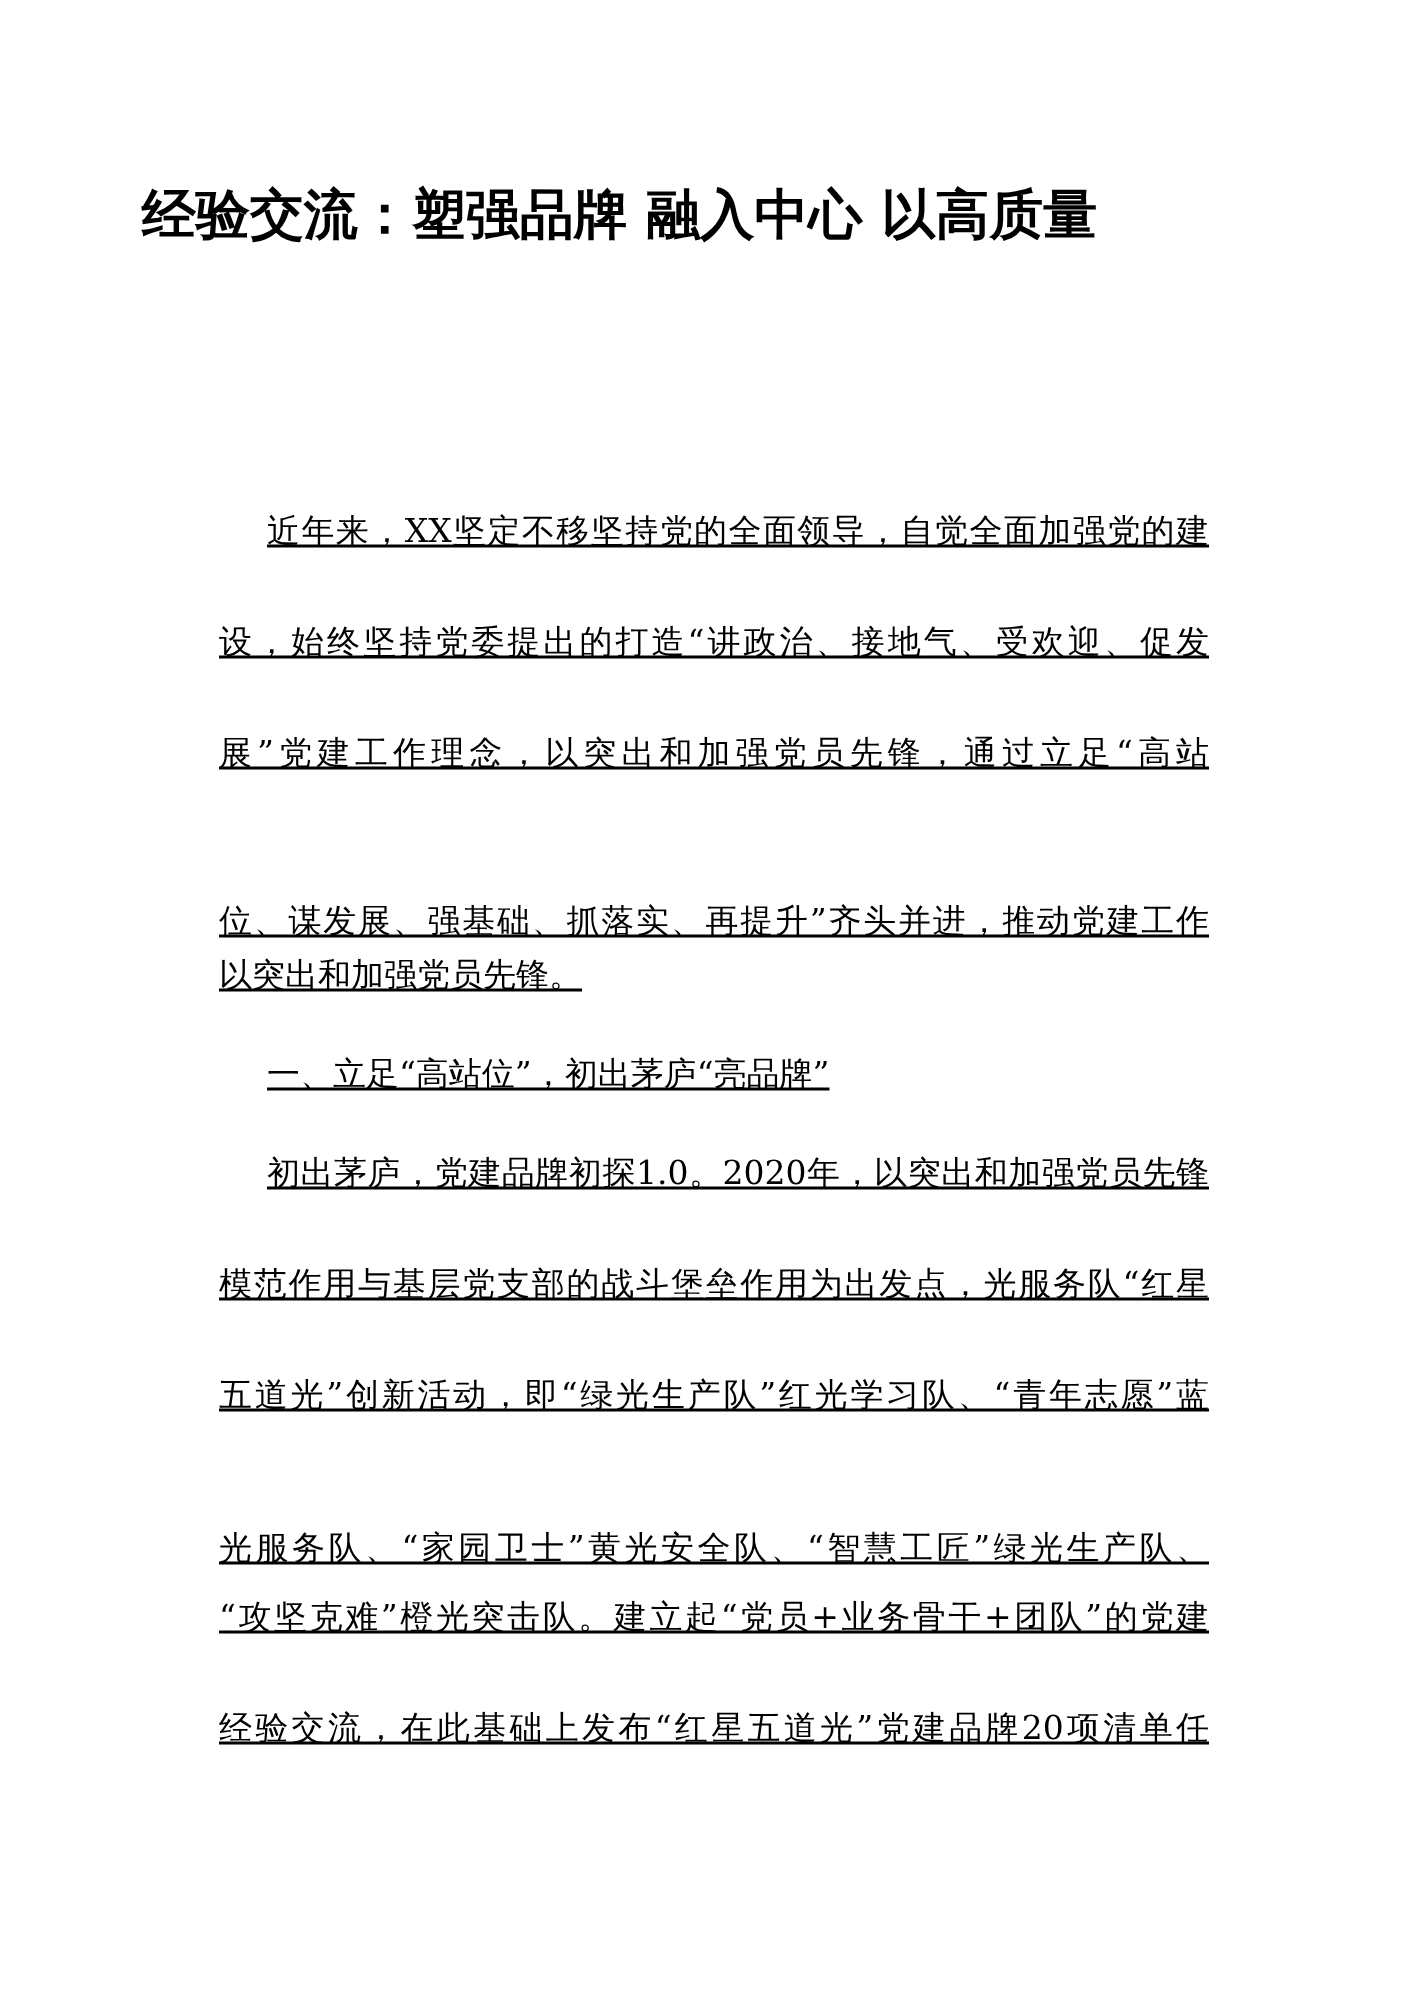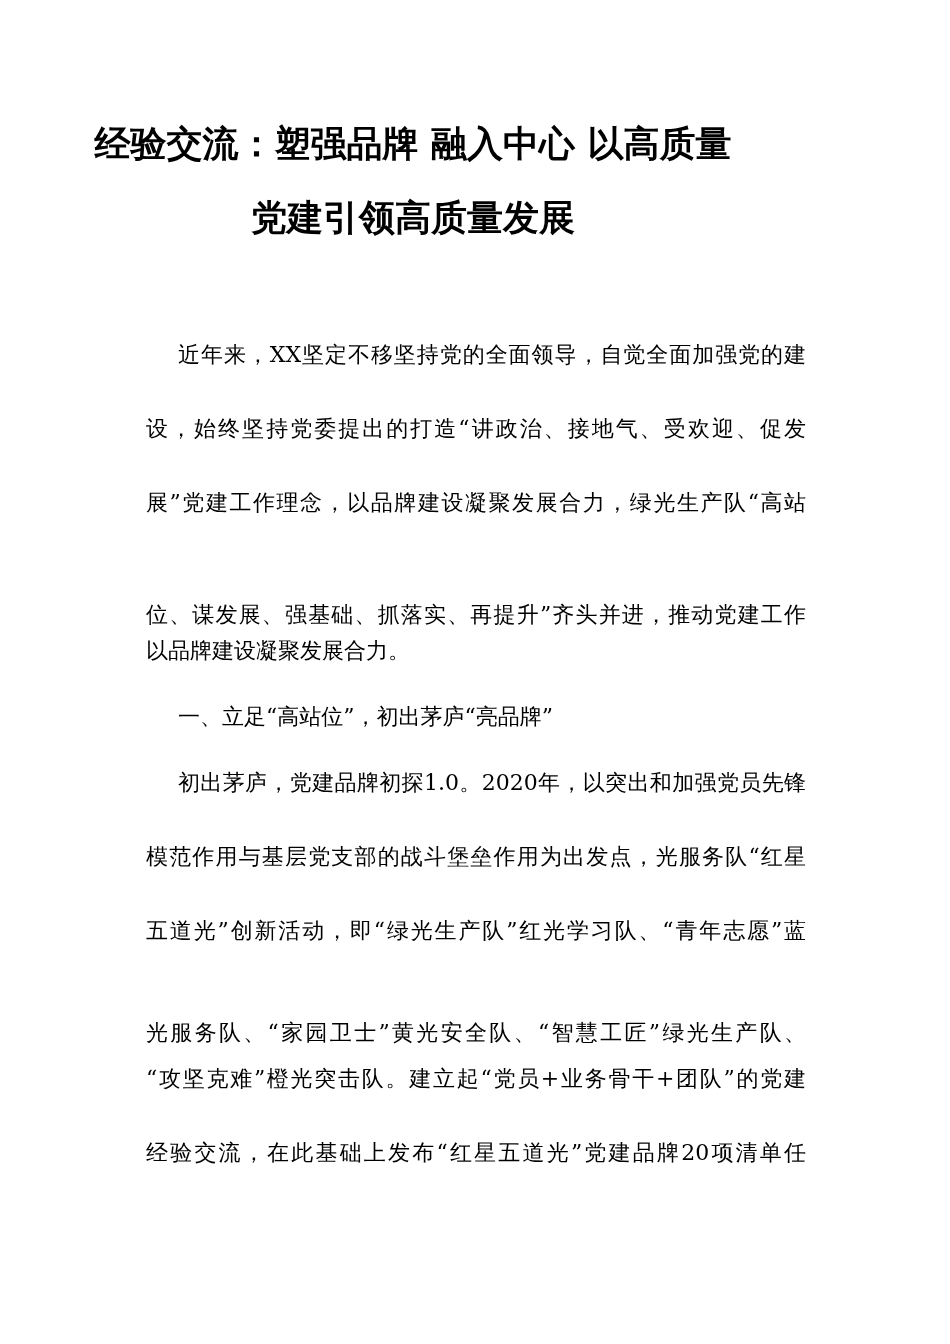--- a/index.html
+++ b/index.html
@@ -36,38 +36,38 @@
     }
     .line {
       position: absolute;
       left: 146px;
       width: 660px;
       font-size: 22px;
       line-height: 30px;
       white-space: nowrap;
       text-align: justify;
       text-align-last: justify;
+      text-decoration: underline;
     }
     .line.indent { left: 178px; width: 628px; }
     .line.last { text-align-last: left; }
   </style>
 </head>
 <body>
 
 <div class="page">
 
   <div class="title-line" style="top:122px;">经验交流：塑强品牌 融入中心 以高质量</div>
-  <div class="title-line" style="top:196px;">党建引领高质量发展</div>
 
   <div>
     <div class="line indent" style="top:340px;">近年来，XX坚定不移坚持党的全面领导，自觉全面加强党的建</div>
     <div class="line" style="top:414px;">设，始终坚持党委提出的打造“讲政治、接地气、受欢迎、促发</div>
-    <div class="line" style="top:488px;">展”党建工作理念，以品牌建设凝聚发展合力，绿光生产队“高站</div>
+    <div class="line" style="top:488px;">展”党建工作理念，以突出和加强党员先锋，通过立足“高站</div>
     <div class="line" style="top:562px;margin-top:38px;">位、谋发展、强基础、抓落实、再提升”齐头并进，推动党建工作</div>
-    <div class="line last" style="top:636px;">以品牌建设凝聚发展合力。</div>
+    <div class="line last" style="top:636px;">以突出和加强党员先锋。</div>
   </div>
 
   <div>
     <div class="line indent last" style="top:702px;">一、立足“高站位”，初出茅庐“亮品牌”</div>
   </div>
 
   <div>
     <div class="line indent" style="top:768px;">初出茅庐，党建品牌初探1.0。2020年，以突出和加强党员先锋</div>
     <div class="line" style="top:842px;">模范作用与基层党支部的战斗堡垒作用为出发点，光服务队“红星</div>
     <div class="line" style="top:916px;">五道光”创新活动，即“绿光生产队”红光学习队、“青年志愿”蓝</div>

